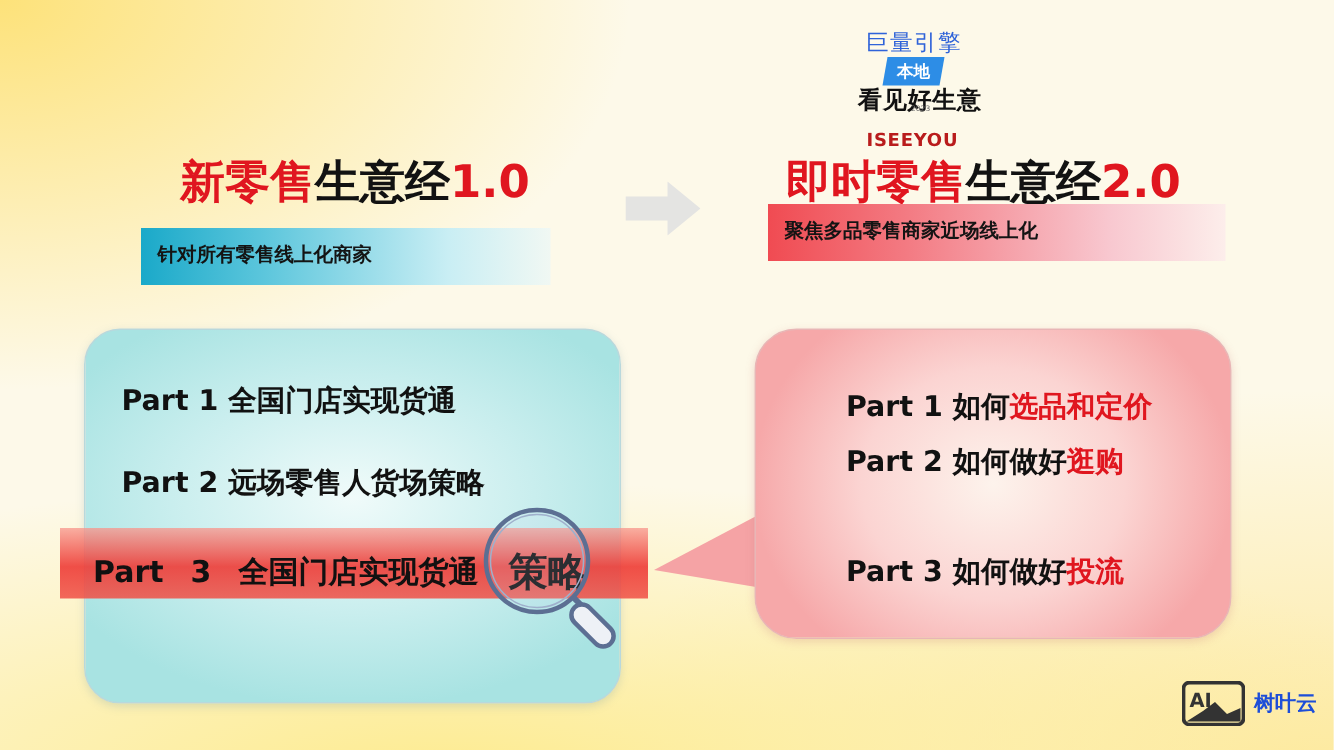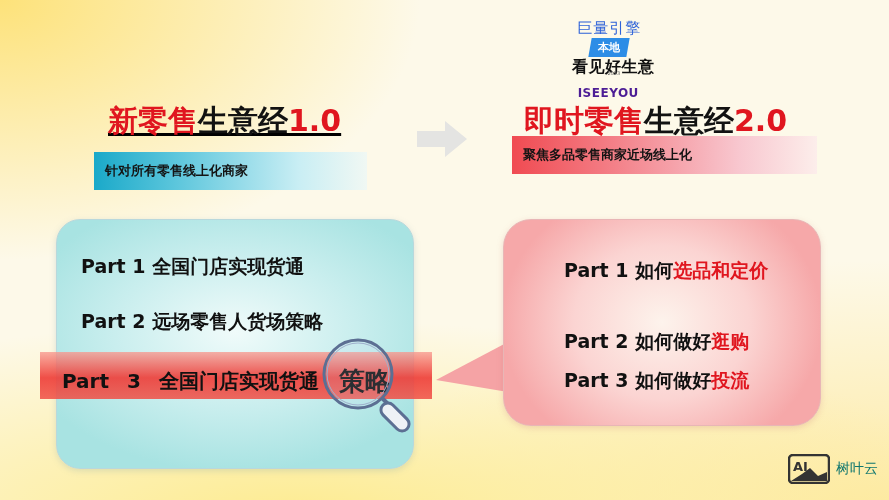--- a/index.html
+++ b/index.html
@@ -19,29 +19,29 @@
   .brand-logo { width: 22px; height: 22px; margin-right: 4px; }
   .brand-name { font-size: 15px; color: #2f63d9; letter-spacing: 1px; margin-right: 8px; font-family: "DejaVu Sans", sans-serif; }
   .brand-tag {
     background: #2d8de6; color: #fff; font-size: 11px; font-weight: bold;
     padding: 2px 8px; transform: skewX(-10deg); margin-right: 9px;
   }
   .brand-tag span { display: inline-block; transform: skewX(10deg); }
   .brand-divider { width: 1px; height: 20px; background: #8aa7d4; margin-right: 9px; }
   .brand-slogan { font-size: 16px; font-weight: bold; color: #111; letter-spacing: 0.5px; }
   .brand-year { font-size: 5px; color: #666; position: relative; top: -8px; margin-left: 1px; }
-  .brand-en { font-size: 12px; font-weight: bold; color: #4c1d95; margin-left: -10px; position: relative; top: 2px; letter-spacing: 0.5px; }
+  .brand-en { font-size: 12px; font-weight: bold; color: #b91c1c; margin-left: -10px; position: relative; top: 2px; letter-spacing: 0.5px; }
 
   
   .title {
     position: absolute; font-weight: bold; font-size: 30px; letter-spacing: 0px; white-space: nowrap;
   }
   .title .red { color: #e0161f; }
   .title .black { color: #121212; }
-  .title-left { left: 108px; top: 101px; text-decoration: underline; }
+  .title-left { left: 120px; top: 101px; }
   .title-right { left: 524px; top: 101px; }
 
   .subtitle {
     position: absolute; font-size: 13px; font-weight: bold; color: #141414; white-space: nowrap;
     height: 38px; line-height: 38px; padding-left: 11px;
   }
   .subtitle-left {
     left: 94px; top: 152px; width: 273px;
     background: linear-gradient(90deg, #1aa9c9 0%, #5cc6dc 30%, #c9eef4 75%, rgba(232,247,250,0.6) 100%);
   }
@@ -86,27 +86,27 @@
     background: radial-gradient(ellipse 160px 140px at 50% 50%, #fdf3ec 0%, #fbd4d2 55%, #f6a8a9 100%);
     border: 1px solid #e8b6b6;
     box-shadow: 0 2px 6px rgba(200,120,120,0.25);
   }
   .bubble-tail { position: absolute; left: 436px; top: 334px; width: 72px; height: 58px; }
   .panel-right .item {
     position: absolute; left: 60px; font-size: 19px; color: #111; white-space: nowrap; font-weight: bold;
   }
   .panel-right .item .hl { color: #e0161f; }
   .panel-right .item-1 { top: 38px; }
-  .panel-right .item-2 { top: 109px; }
+  .panel-right .item-2 { top: 75px; }
   .panel-right .item-3 { top: 148px; }
 
   
   .watermark { position: absolute; left: 788px; top: 454px; display: flex; align-items: center; }
   .wm-icon { width: 42px; height: 30px; }
-  .wm-text { font-size: 14px; color: #0f766e; margin-left: 6px; font-weight: normal; }
+  .wm-text { font-size: 14px; color: #1d4ed8; margin-left: 6px; font-weight: bold; }
 </style>
 </head>
 <body>
 
 <div class="brand">
   <svg class="brand-logo" viewBox="0 0 22 22">
     <path d="M11 2 L15 6 L11 10 L7 6 Z" fill="#4a8ff0"></path>
     <path d="M2 12 L6 8 L10 12 L6 16 Z" fill="#2f63d9"></path>
     <path d="M12 12 L20 12 L16 20 L10 20 Z" fill="#1d3fa8"></path>
     <path d="M14 4 L20 4 L18 9 Z" fill="#7fb3f5"></path>

